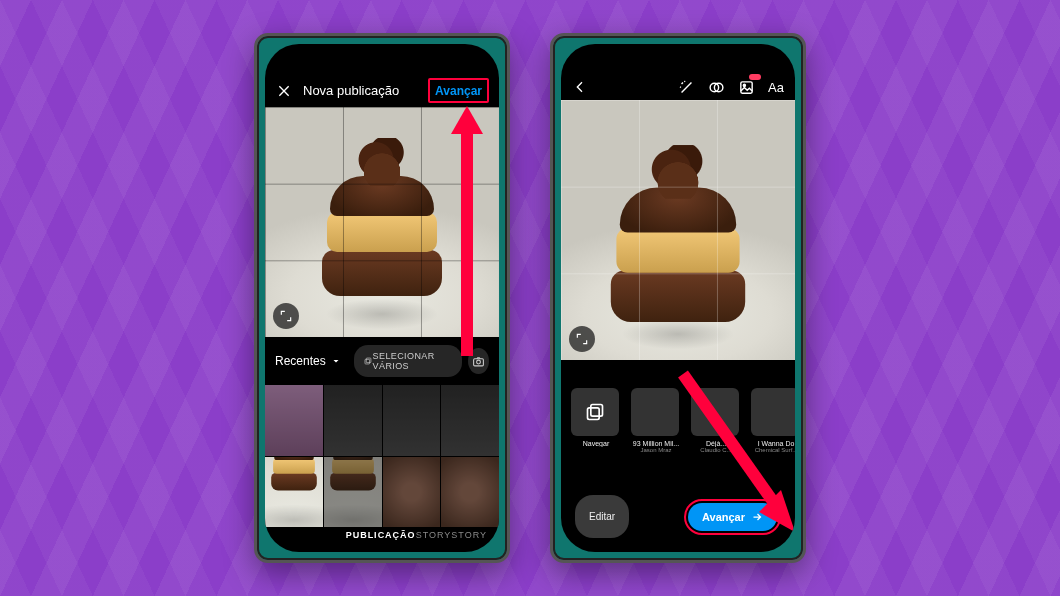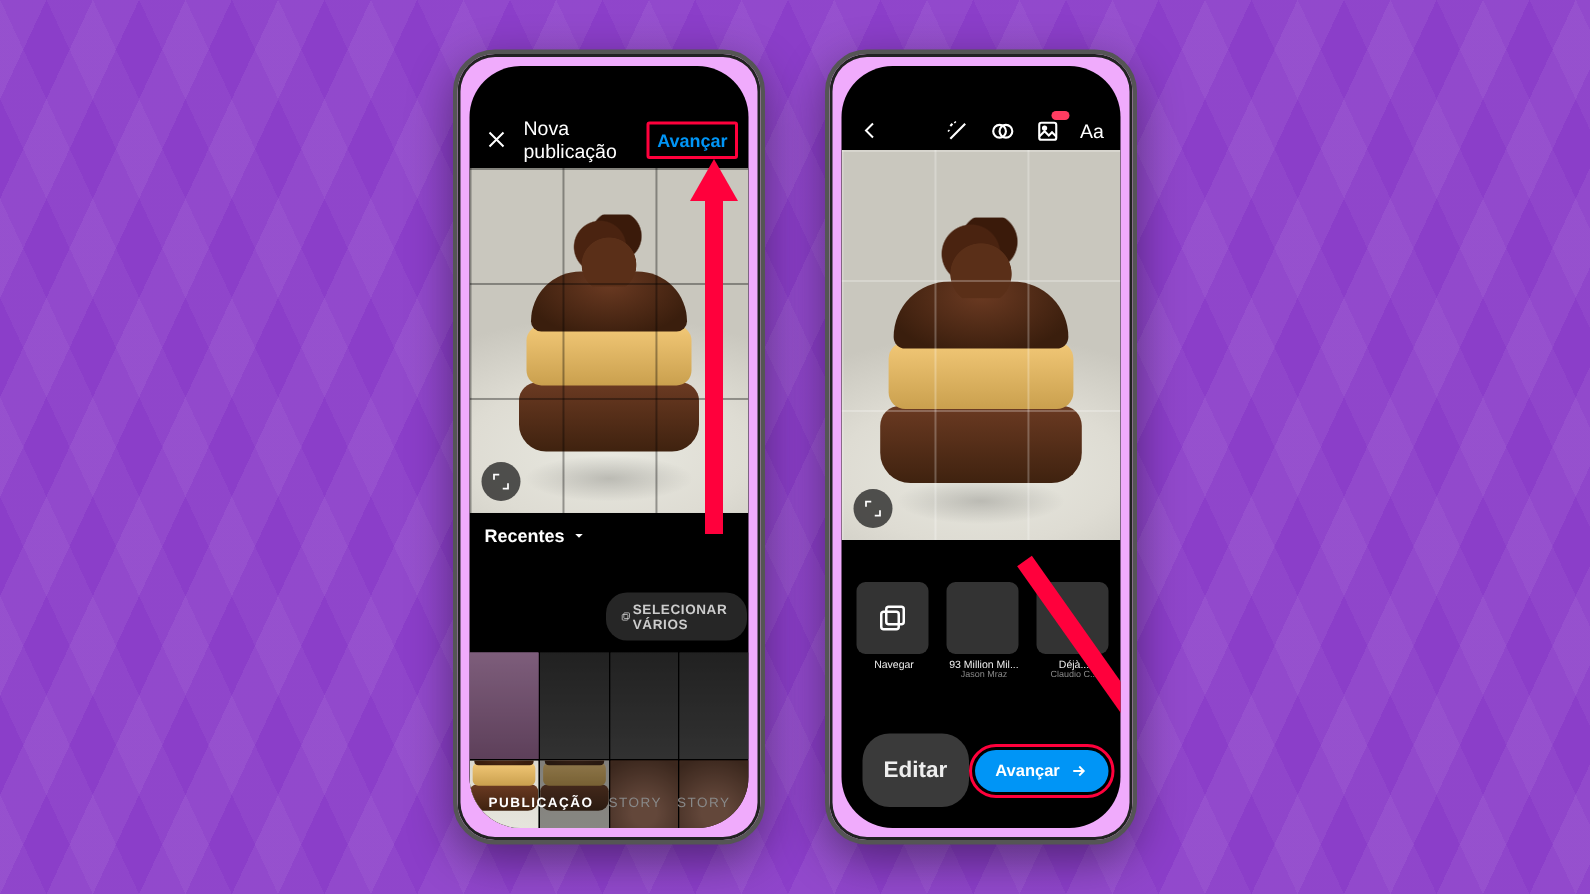--- a/index.html
+++ b/index.html
@@ -11,24 +11,24 @@
         repeating-linear-gradient(115deg, rgba(255,255,255,0.06) 0 28px, transparent 28px 56px),
         repeating-linear-gradient(65deg, rgba(255,255,255,0.04) 0 28px, transparent 28px 56px);
       font-family: -apple-system, Helvetica, Arial, sans-serif;
       display: flex;
       align-items: center;
       justify-content: center;
       gap: 40px;
       overflow: hidden;
     }
     .phone {
-      width: 208px;
+      width: 256px;
       height: 530px;
-      background: #f0abfc;
-      border-radius: 28px;
+      background: #0f766e;
+      border-radius: 14px;
       border: 3px solid #555;
       box-shadow: inset 0 0 0 2px #222, 0 10px 30px rgba(0,0,0,0.4);
       padding: 8px;
       position: relative;
     }
     .notch {
       position: absolute;
       top: 12px;
       left: 50%;
       transform: translateX(-50%);
@@ -126,67 +126,67 @@
         linear-gradient(to bottom, rgba(255,255,255,0.25) 1px, transparent 1px);
       background-size: 33.33% 33.33%;
     }
     .expand-btn {
       position: absolute; bottom: 8px; left: 8px;
       width: 26px; height: 26px; border-radius: 50%;
       background: rgba(30,30,30,0.75);
       display: flex; align-items: center; justify-content: center;
     }
     .picker-bar {
-      display: flex; align-items: flex-start; color: #fff;
-      padding: 8px 10px; gap: 6px; font-size: 12px; font-weight: bold;
+      display: flex; align-items: center; color: #fff;
+      padding: 8px 10px; gap: 6px; font-size: 12px;
     }
     .picker-bar .spacer { flex: 1; }
     .pill {
       background: #262626; color: #ccc; font-size: 9px; letter-spacing: 0.4px;
-      padding: 6px 10px; border-radius: 14px; display: flex; align-items: center; gap: 1px; margin-top: 45px;
+      padding: 6px 10px; border-radius: 14px; display: flex; align-items: center; gap: 1px;
     }
     .round-btn { width: 26px; height: 26px; border-radius: 50%; background: #262626; display: flex; align-items: center; justify-content: center; }
     .gallery {
       height: 142px;
       display: grid;
       grid-template-columns: repeat(4, 1fr);
       grid-template-rows: 1fr 1fr;
       gap: 1px;
     }
     .thumb { background: #333; position: relative; overflow: hidden; }
     .thumb.dim::after { content:""; position:absolute; inset:0; background: rgba(20,20,20,0.45); }
     .thumb.pink { background: linear-gradient(#d49ad0, #9a6494); }
     .thumb.cake-thumb .bg-cafe { filter: blur(2px); }
     .thumb.cake-thumb .cake { transform: translateX(-50%) scale(0.38); bottom: -10px; }
     .thumb.brown { background: radial-gradient(circle, #a4715a 20%, #5c3826 90%); }
     .thumb.gray { background: linear-gradient(#2d2d2d, #4a4a4a); }
     .bottom-tabs {
       position: absolute; bottom: 12px; right: 12px;
-      display: flex; gap: 10px; align-items: center;
+      display: flex; align-items: center;
       font-size: 9px; letter-spacing: 1px;
     }
     .bottom-tabs span { color: #888; }
     .bottom-tabs .active { color: #fff; font-weight: 600; }
     .music-row {
       display: flex; gap: 10px; padding: 10px 0 6px 10px; overflow: hidden;
     }
     .music-item { flex: 0 0 auto; width: 50px; text-align: center; color: #fff; font-size: 7px; }
     .music-item .cover { width: 48px; height: 48px; border-radius: 6px; margin-bottom: 4px; background: #333; display:flex; align-items:center; justify-content:center; color:#fff; font-size:14px; }
     .music-item .t { white-space: nowrap; overflow: hidden; text-overflow: ellipsis; color: #eee; }
     .music-item .a { white-space: nowrap; overflow: hidden; text-overflow: ellipsis; color: #888; font-size: 6px; }
     .cov1 { background: #1a1a1a; }
     .cov2 { background: linear-gradient(135deg,#ff3355,#ffb400 40%,#00c853 70%,#3b5bff); }
     .cov3 { background: linear-gradient(#d6ccb8,#9aa067); }
     .cov4 { background: linear-gradient(#2a4d52,#0d1a1c); }
     .bottom-bar2 {
       position: absolute; bottom: 14px; left: 0; right: 0;
       display: flex; align-items: center; justify-content: space-between;
       padding: 0 14px;
     }
-    .btn-gray { background: #3a3a3a; color: #eee; font-size: 15px; padding: 16px 14px; border-radius: 18px; font-weight: bold; }
+    .btn-gray { background: #3a3a3a; color: #eee; font-size: 10px; padding: 16px 14px; border-radius: 18px; }
     .btn-blue { background: #0095f6; color: #fff; font-size: 11px; font-weight: 600; padding: 8px 14px; border-radius: 18px; display: flex; align-items: center; gap: 6px; }
     .hl-blue { border: 2px solid #ff003c; border-radius: 20px; padding: 2px; }
     .arrow1 {
       position: absolute; left: 82%; top: 62px; width: 20px; height: 250px; pointer-events: none; z-index: 30;
     }
     .arrow1 .shaft { position: absolute; left: 50%; top: 26px; bottom: 0; width: 12px; margin-left: -6px; background: #ff003c; }
     .arrow1 .head { position: absolute; left: 50%; top: 0; width: 0; height: 0; margin-left: -16px; border-left: 16px solid transparent; border-right: 16px solid transparent; border-bottom: 28px solid #ff003c; }
     .arrow2 {
       position: absolute; left: 112px; top: 320px; width: 140px; height: 180px; pointer-events: none; z-index: 30;
     }

